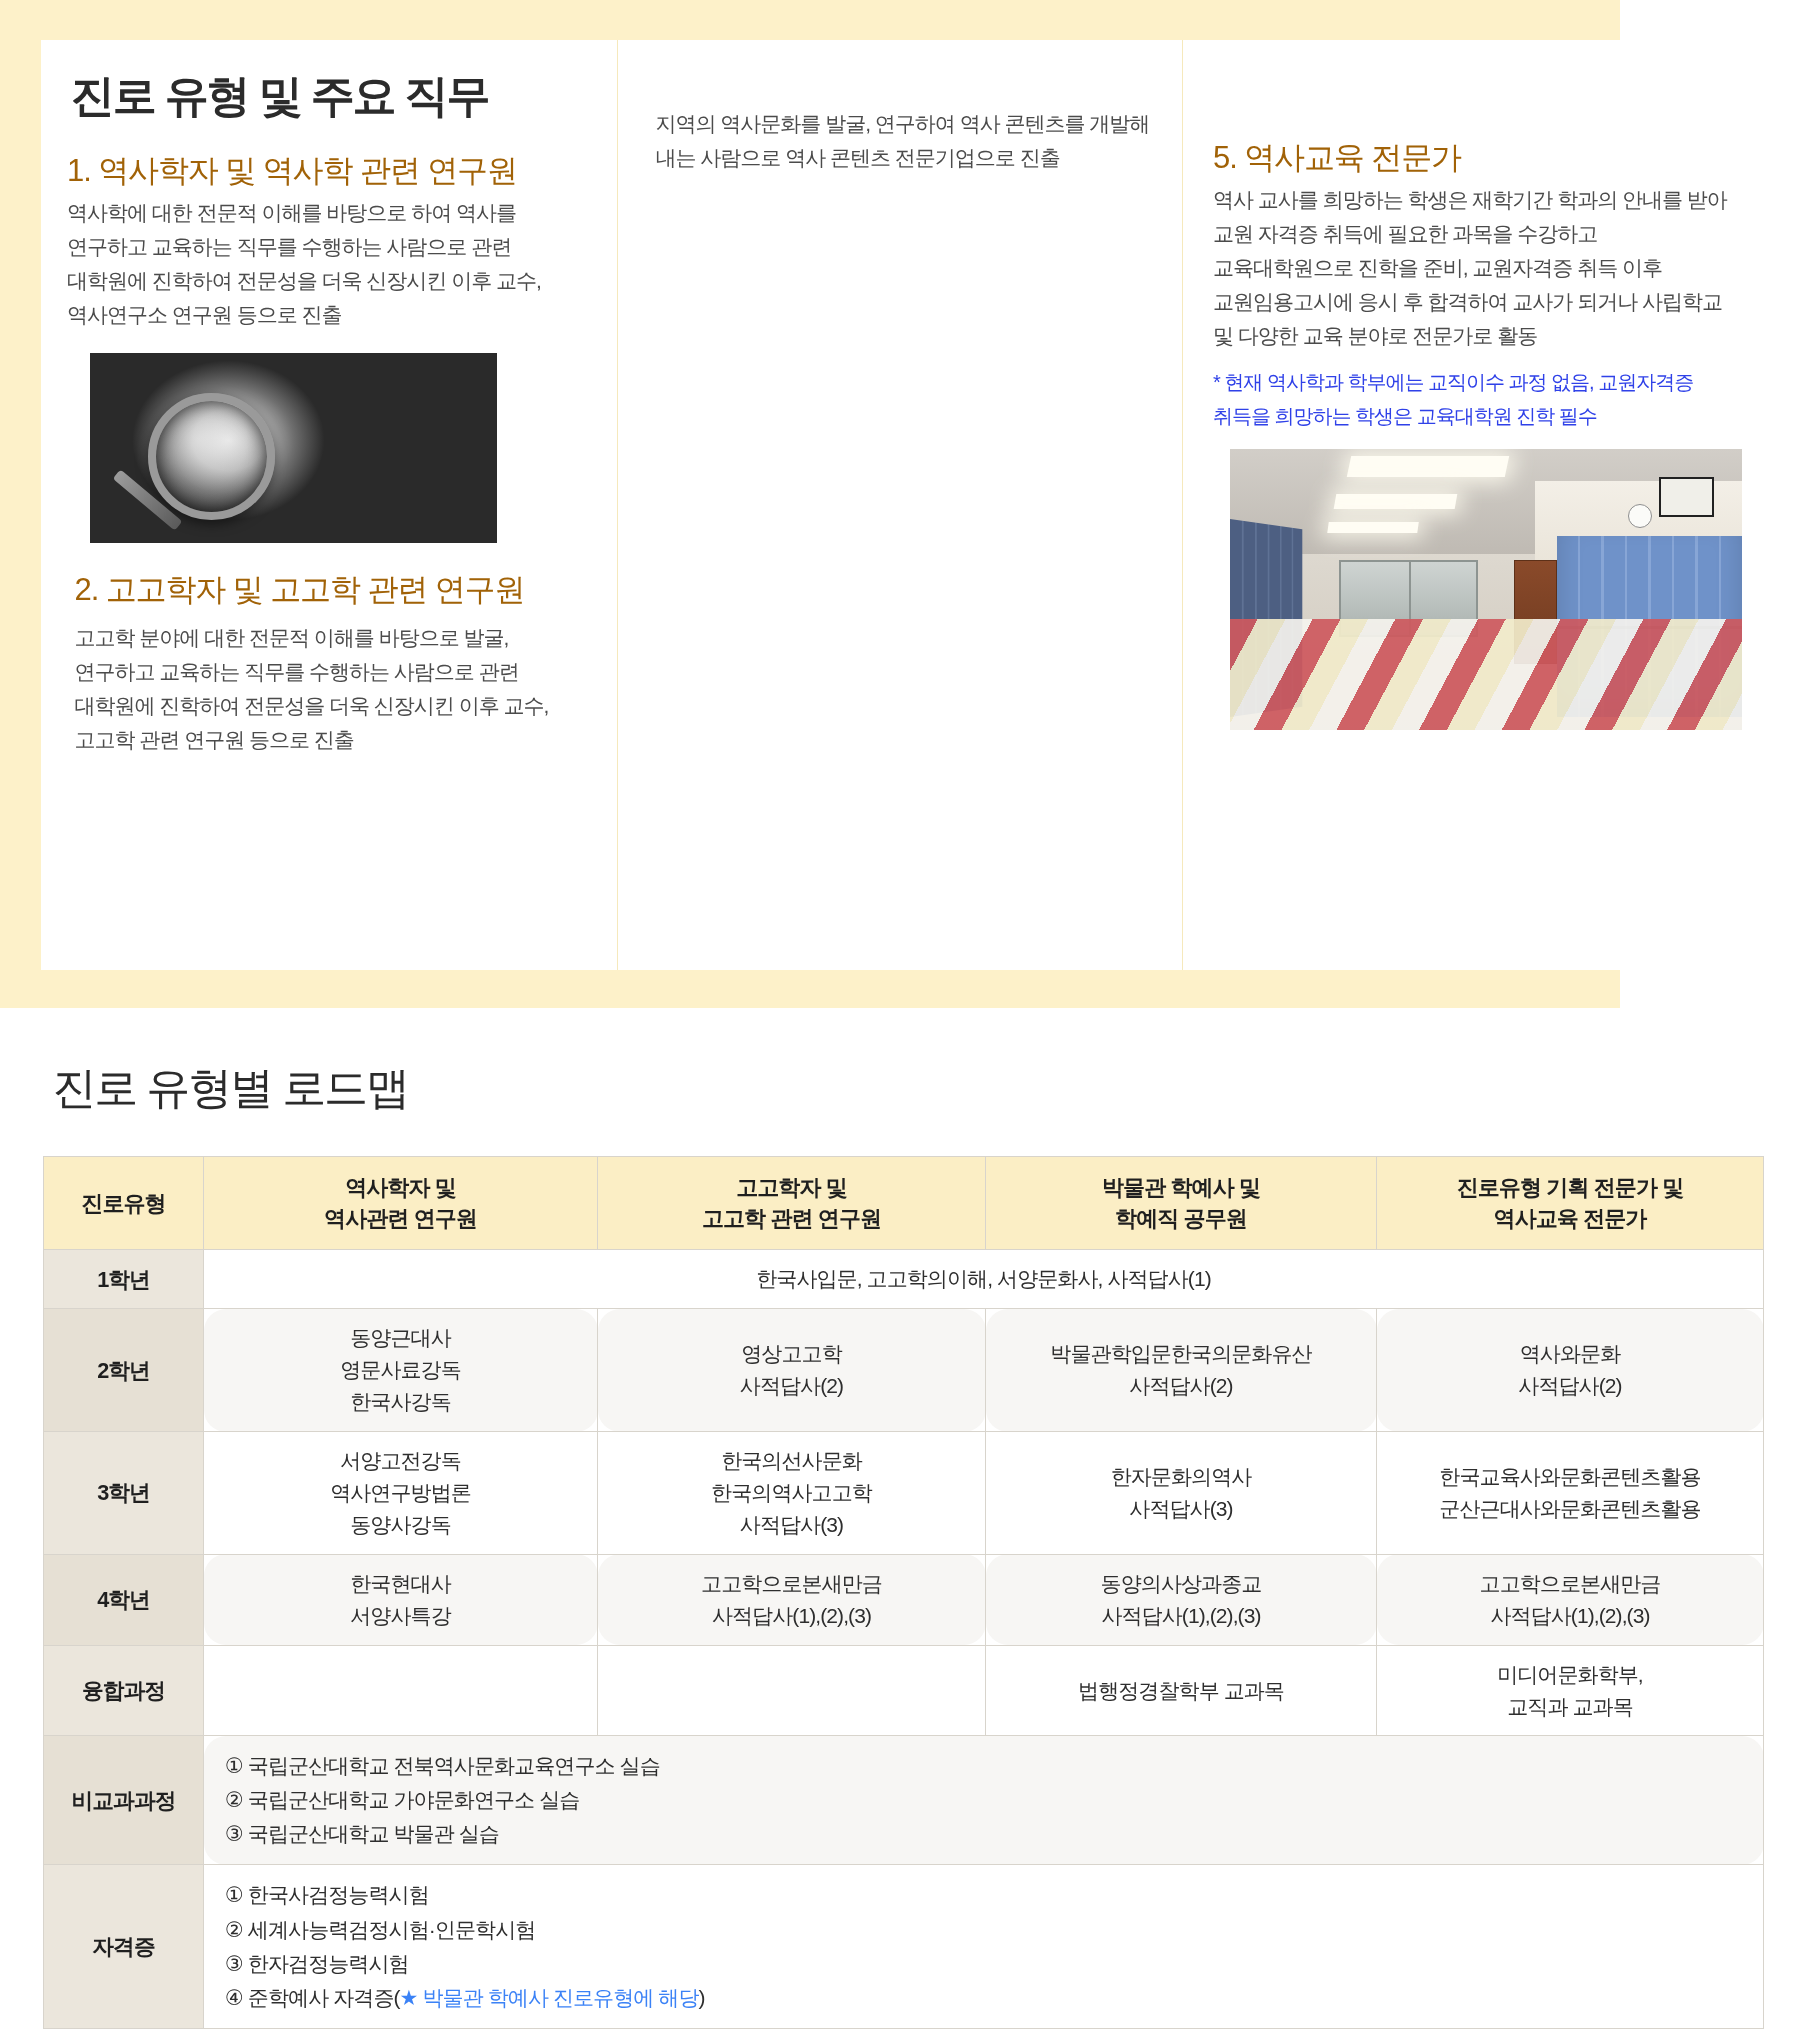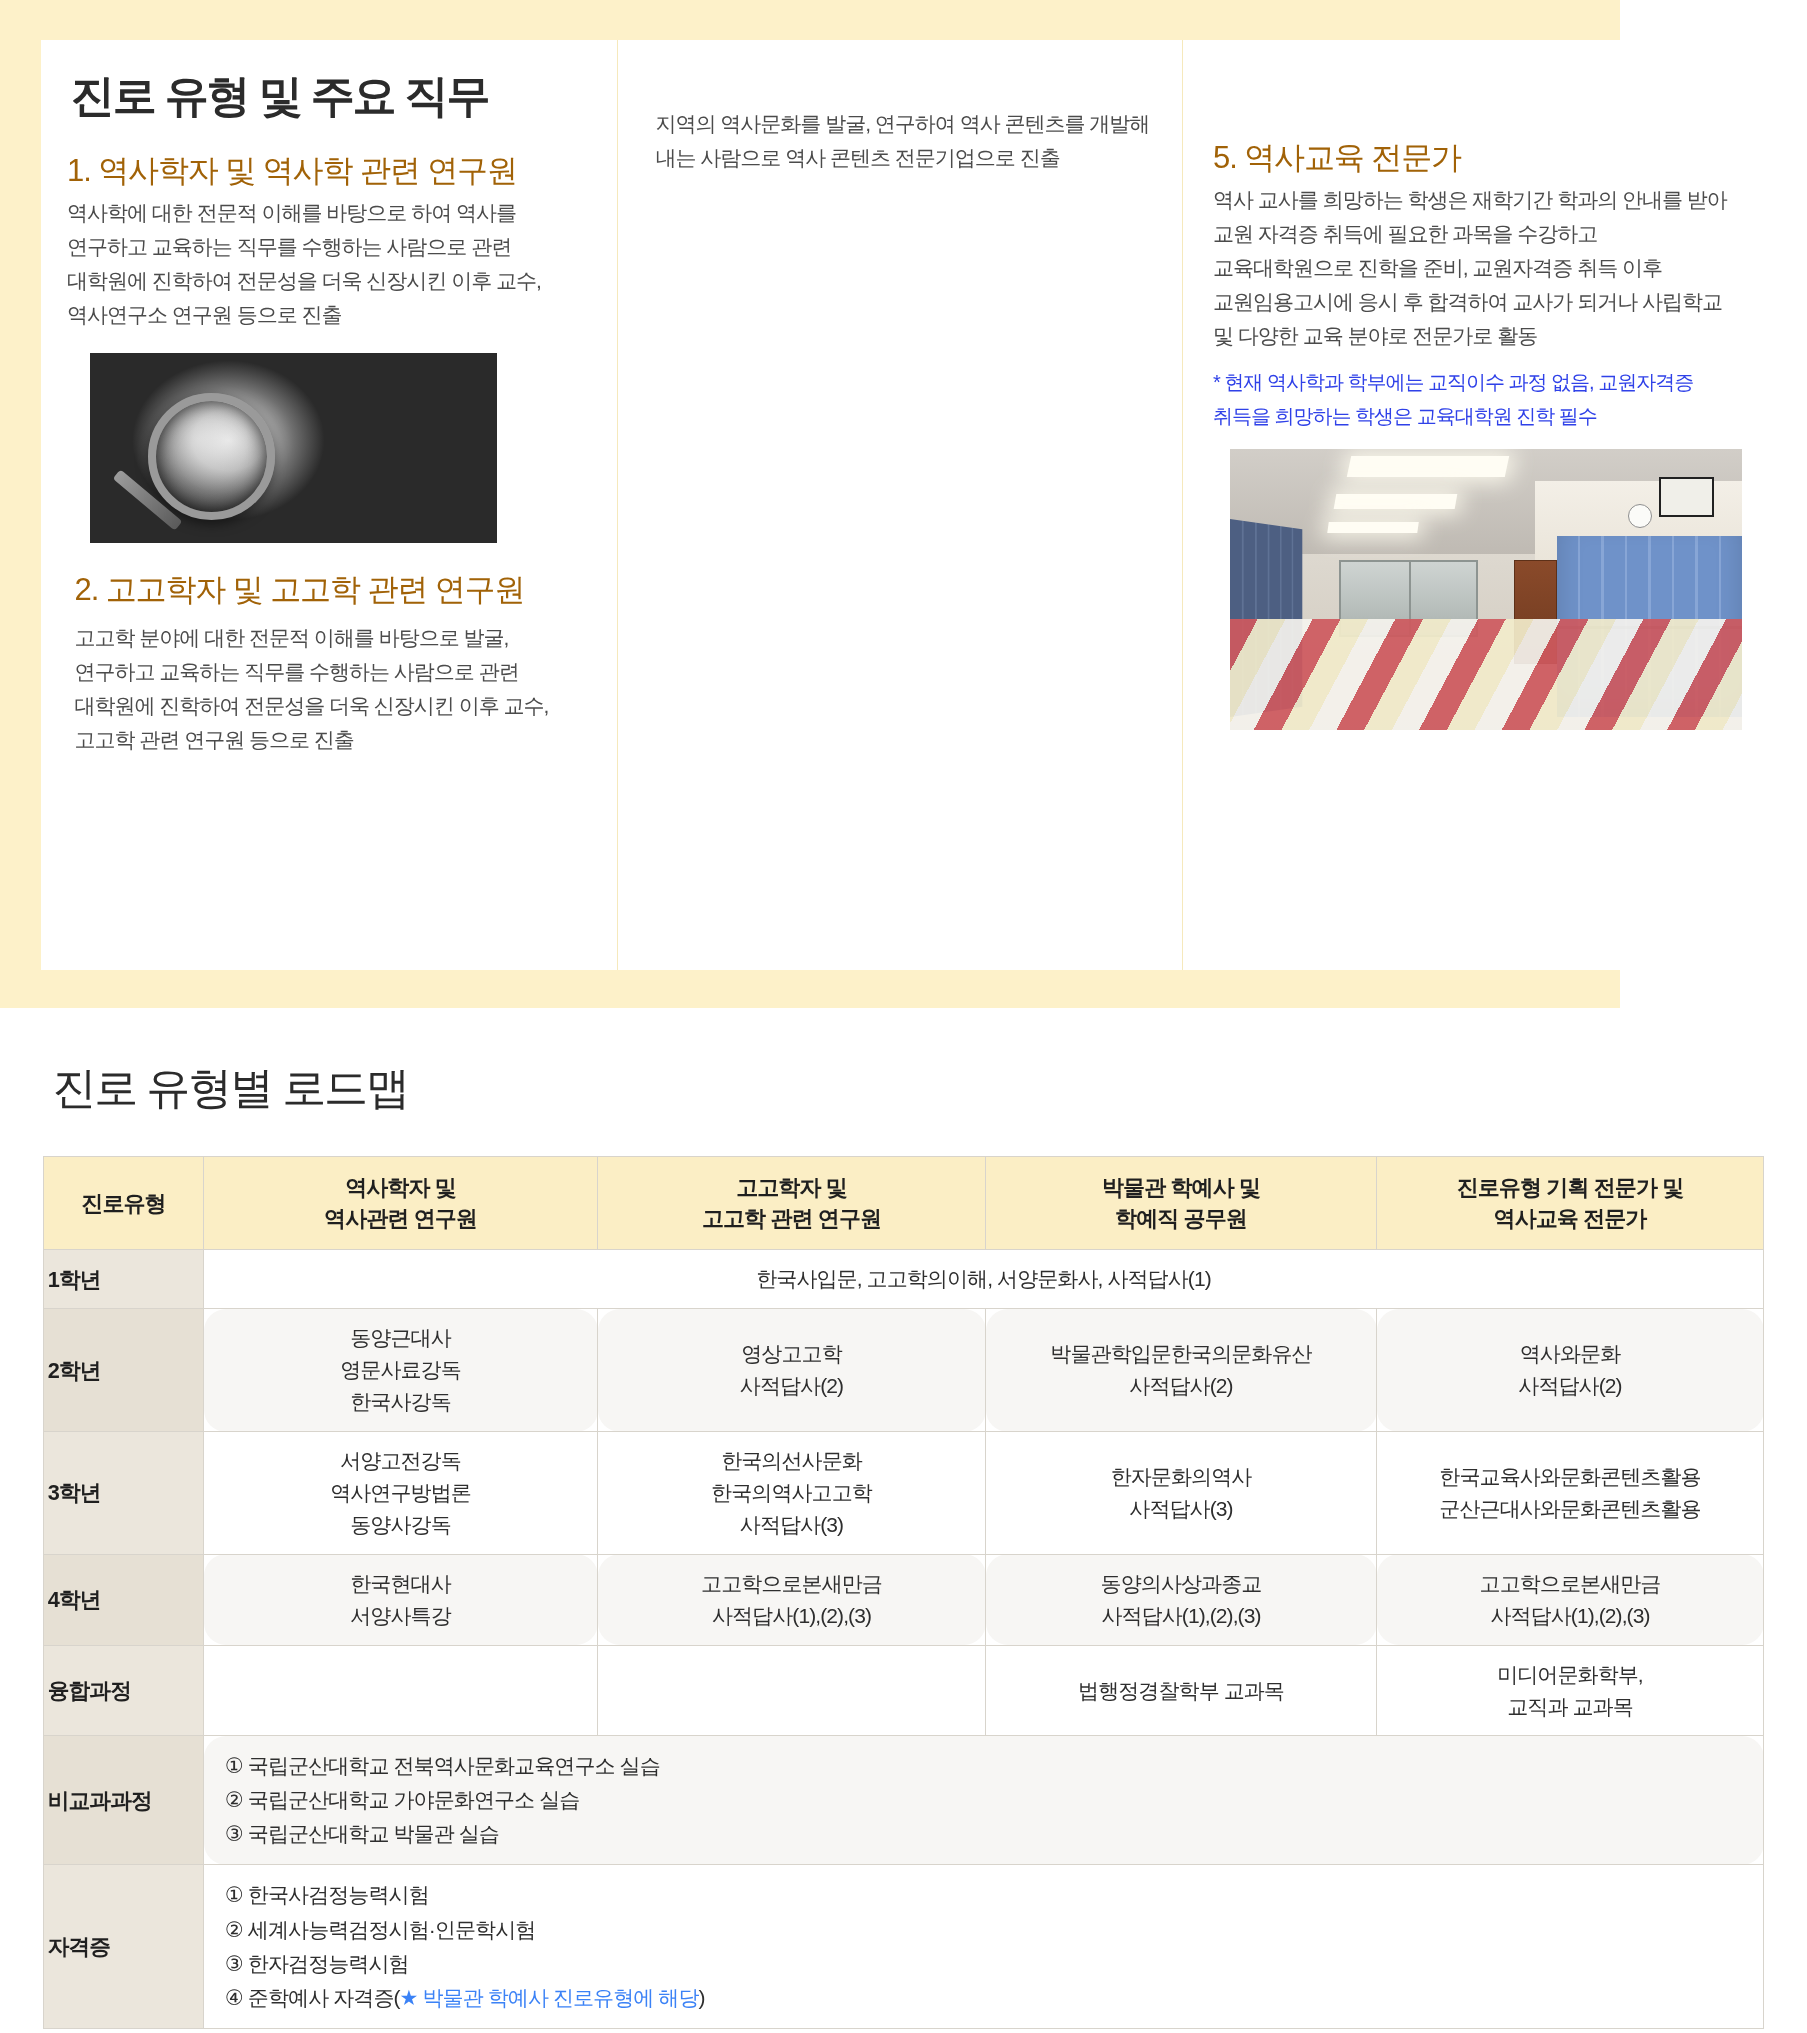--- a/index.html
+++ b/index.html
@@ -259,21 +259,21 @@
     color: #1f1f1f;
     line-height: 1.42;
     padding: 15px 5.6px;
     text-align: center;
   }
   td.rowhead, th.rowhead {
     background: #ebe6dc;
     font-size: 21.7px;
     font-weight: 800;
     color: #1f1f1f;
-    text-align: left;
+    text-align: center;
     padding: 9.4px 3.8px;
   }
   td.cell {
     font-size: 21px;
     color: #2e2e2e;
     text-align: center;
     line-height: 1.52;
     padding: 13px 7.5px;
     background: #ffffff;
     border-radius: 22px;

